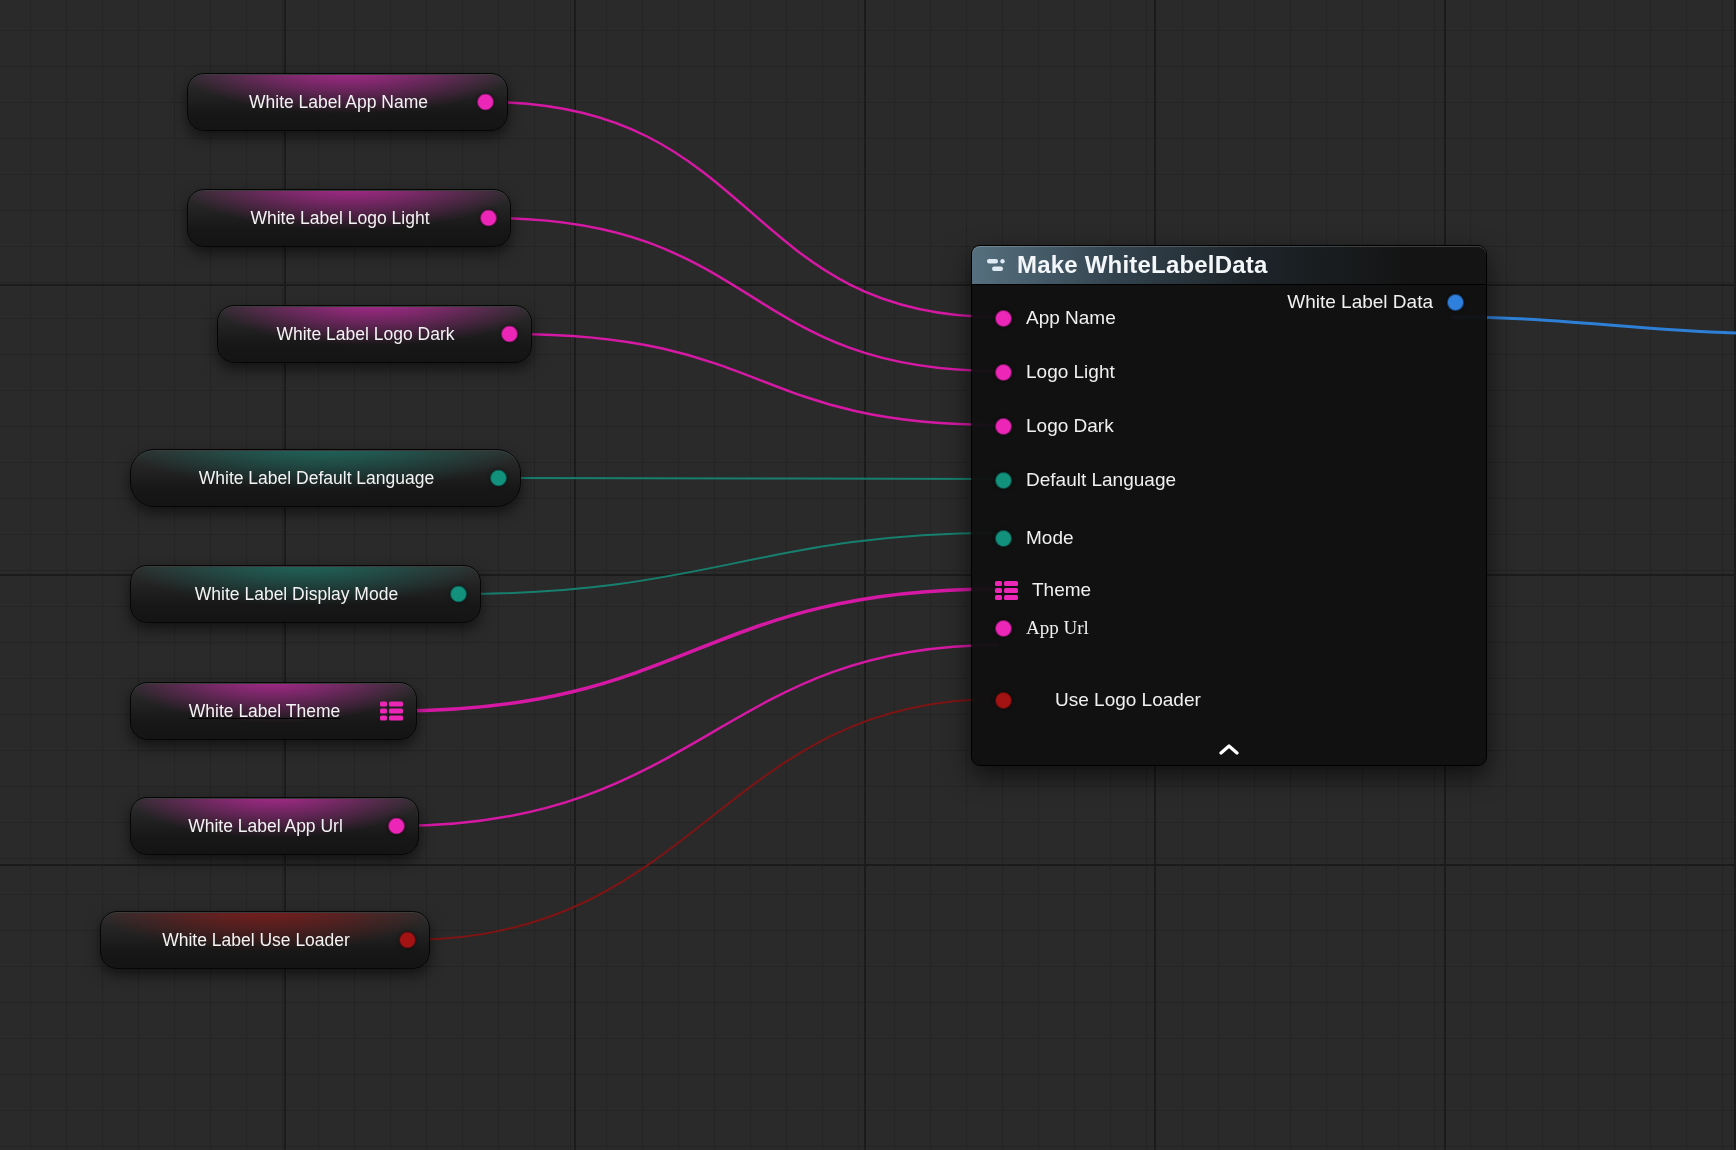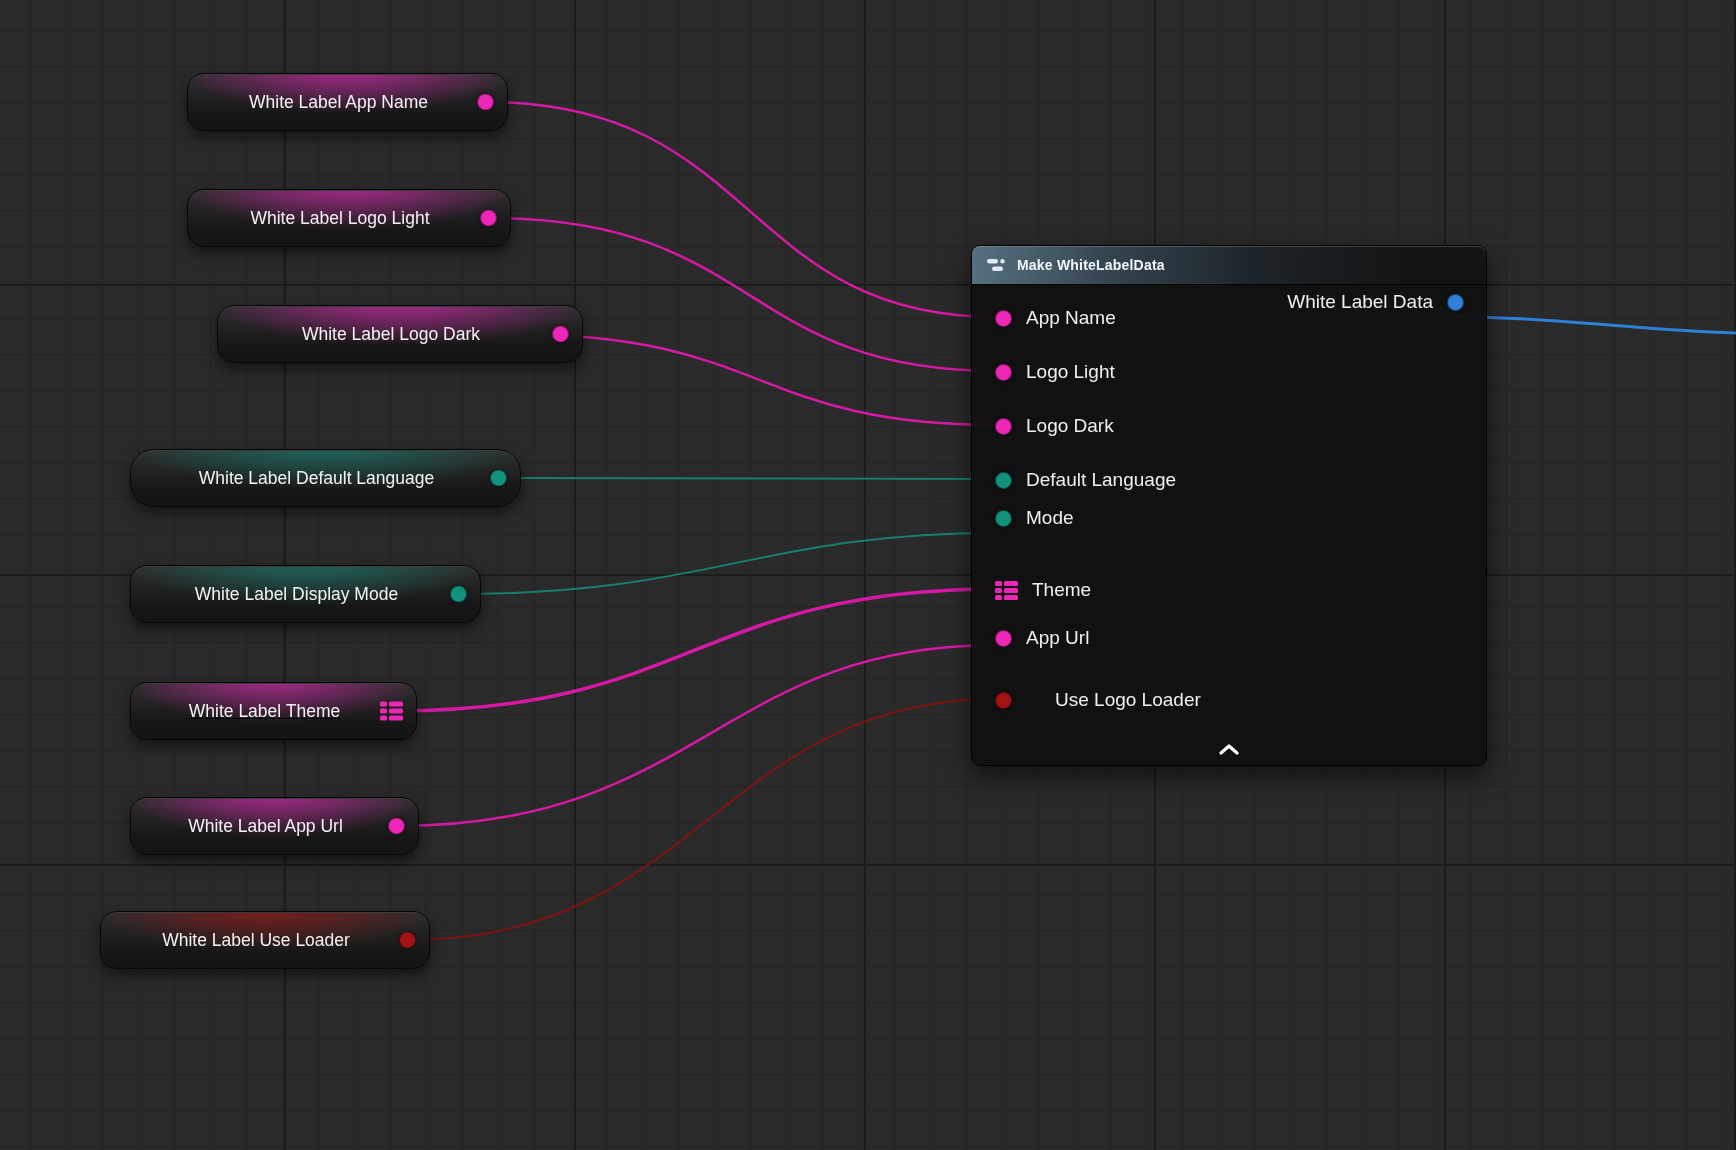--- a/index.html
+++ b/index.html
@@ -67,21 +67,21 @@
     box-shadow: 0 10px 26px rgba(0,0,0,0.6);
   }
   .mheader {
     position:absolute; left:0; top:0; right:0; height:39px;
     border-radius:8px 8px 0 0;
     background: linear-gradient(90deg, #56707f 0%, #33434e 28%, #1d2429 55%, #141414 85%);
     border-bottom:1px solid #000;
     box-shadow: inset 0 1px 0 rgba(255,255,255,0.18);
     display:flex; align-items:center; padding-left:14px; gap:9px;
   }
-  .mtitle { color:#f4f7fa; font-size:14px; font-weight:bold; letter-spacing:0.2px; }
+  .mtitle { color:#f4f7fa; font-size:24px; font-weight:bold; letter-spacing:0.2px; }
   .make-icon { display:flex; align-items:center; }
 
   .mrow {
     position:absolute; left:0; height:40px; display:flex; align-items:center;
     gap:14px; padding-left:23px; color:#f0f0f0; font-size:19px; white-space:nowrap;
   }
   .mrow.out { left:auto; right:0; padding-left:0; padding-right:22px; }
   .mlabel { color:#f0f0f0; }
 
   .mcollapse {
@@ -110,21 +110,21 @@
   <div class="getter glow-magenta" style="left:187px; top:73px; width:321px;">
     <span class="getter-label">White Label App Name</span>
     <span class="pin pin-magenta"></span>
   </div>
 
   <div class="getter glow-magenta" style="left:187px; top:189px; width:324px;">
     <span class="getter-label">White Label Logo Light</span>
     <span class="pin pin-magenta"></span>
   </div>
 
-  <div class="getter glow-magenta" style="left:217px; top:305px; width:366px;">
+  <div class="getter glow-magenta" style="left:217px; top:305px; width:315px;">
     <span class="getter-label">White Label Logo Dark</span>
     <span class="pin pin-magenta"></span>
   </div>
 
   <div class="getter glow-teal" style="left:130px; top:449px; width:391px;border-radius:24px;">
     <span class="getter-label">White Label Default Language</span>
     <span class="pin pin-teal"></span>
   </div>
 
   <div class="getter glow-teal" style="left:130px; top:565px; width:351px;">
@@ -175,36 +175,36 @@
       <span class="mlabel">Logo Light</span>
     </div>
     <div class="mrow" style="top:160px;">
       <span class="pin pin-magenta"></span>
       <span class="mlabel">Logo Dark</span>
     </div>
     <div class="mrow" style="top:214px;">
       <span class="pin pin-teal"></span>
       <span class="mlabel">Default Language</span>
     </div>
-    <div class="mrow" style="top:252px;">
+    <div class="mrow" style="top:272px;">
       <span class="pin pin-teal"></span>
       <span class="mlabel">Mode</span>
     </div>
     <div class="mrow" style="top:324px;">
       <span class="grid-icon">
           <i></i>
           <i></i>
           <i></i>
           <i></i>
           <i></i>
           <i></i>
         </span>
       <span class="mlabel">Theme</span>
     </div>
-    <div class="mrow" style="top:372px;">
+    <div class="mrow" style="top:362px;font-family:Liberation Serif, serif;">
       <span class="pin pin-magenta"></span>
       <span class="mlabel">App Url</span>
     </div>
     <div class="mrow" style="top:434px;gap:43px;">
       <span class="pin pin-darkred"></span>
       <span class="mlabel">Use Logo Loader</span>
     </div>
 
     <div class="mrow out" style="top:36px;">
       <span class="mlabel">White Label Data</span>

